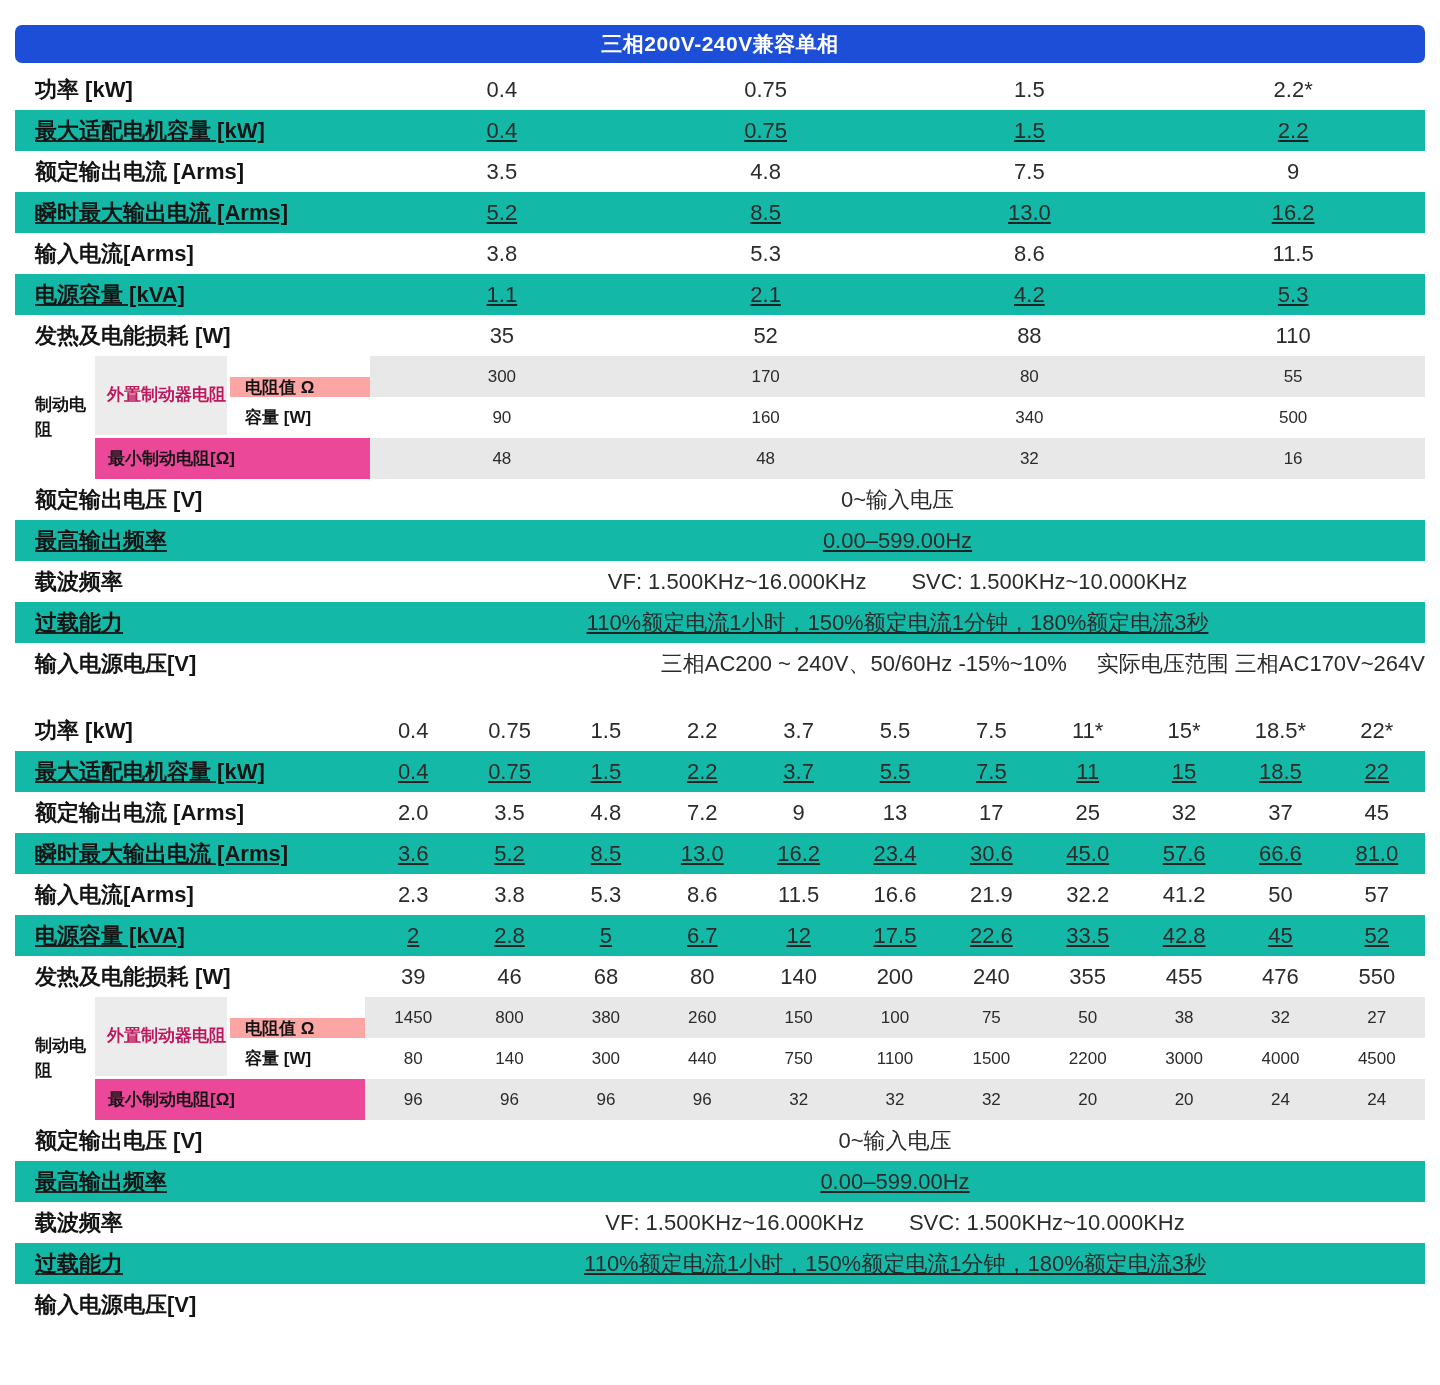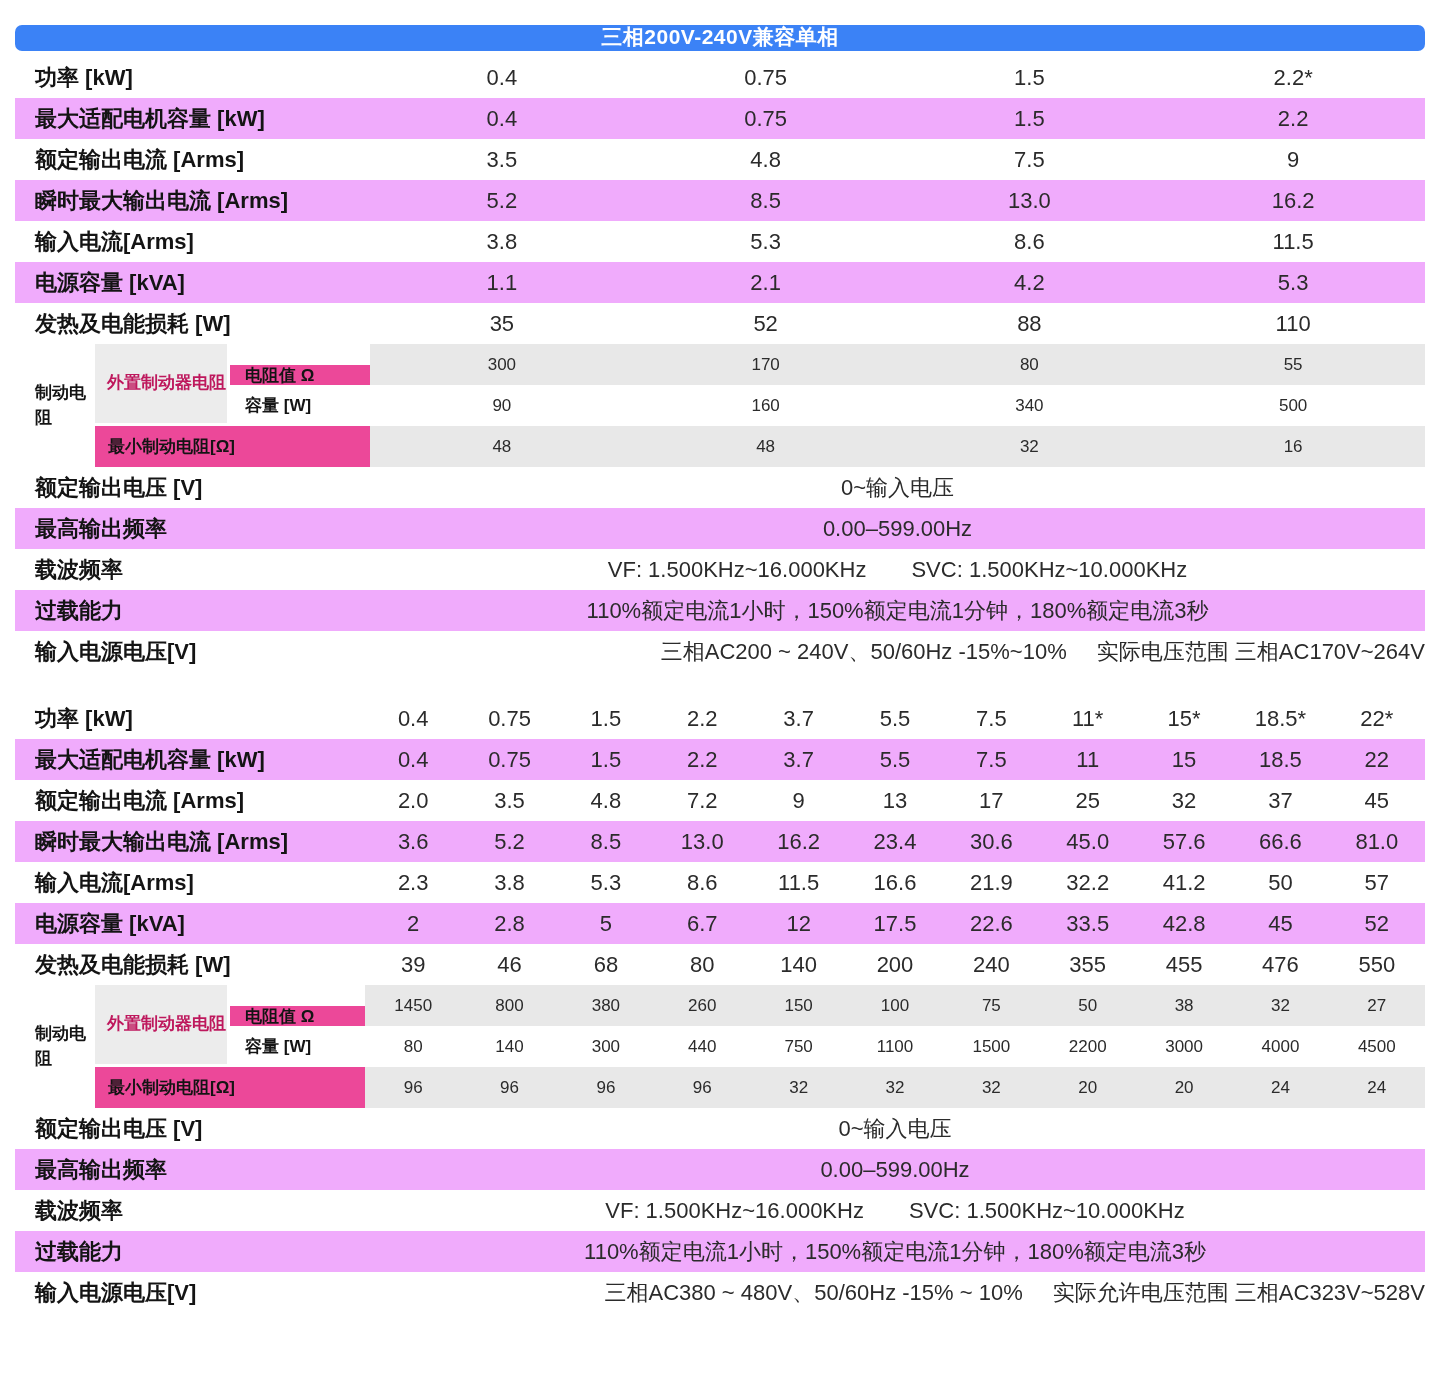--- a/index.html
+++ b/index.html
@@ -1,42 +1,42 @@
 <!DOCTYPE html>
 <html><head>
 <meta charset="utf-8">
 <style>
   html,body{margin:0;padding:0;background:#ffffff;}
   body{width:1440px;height:1385px;font-family:"Liberation Sans","DejaVu Sans",sans-serif;color:#222;overflow:hidden;}
   .page{padding:25px 15px 0 15px;}
   .spec-section{margin-bottom:26px;}
-  .sec-header{height:26px;border-radius:7px;background:#3b82f6;display:flex;align-items:flex-end;justify-content:center;
+  .sec-header{height:38px;border-radius:7px;background:#1d4ed8;display:flex;align-items:center;justify-content:center;
               color:#fff;font-weight:700;font-size:21px;letter-spacing:.5px;margin-bottom:6px;}
   .row{display:grid;align-items:stretch;height:41px;font-size:22px;}
-  .row.g{background:#f0abfc;}
+  .row.g{background:#14b8a6;text-decoration:underline;}
   .cols-s1{grid-template-columns:355px repeat(4,1fr);}
   .cols-s2{grid-template-columns:350px repeat(11,1fr);}
   .span-s1{grid-template-columns:355px 1fr;}
   .span-s2{grid-template-columns:350px 1fr;}
   .rlabel{display:flex;align-items:center;padding-left:20px;font-weight:700;color:#141414;}
   .cells{display:contents;}
   .cell-val{display:flex;align-items:center;justify-content:center;height:100%;color:#2b2b2b;}
   .cells-gray .cell-val{background:#e8e8e8;}
   .spanval{display:flex;align-items:center;justify-content:center;color:#2b2b2b;text-align:center;}
   .dual{gap:45px;}
   .dual2{gap:30px;justify-content:flex-end;}
   .brakegrid{display:grid;grid-template-rows:41px 41px 41px;font-size:17px;}
   .cols-b1{grid-template-columns:80px 135px 140px repeat(4,1fr);}
   .cols-b2{grid-template-columns:80px 135px 135px repeat(11,1fr);}
   .bcell{display:flex;align-items:center;}
   .zhidong{grid-row:1/4;grid-column:1;padding-left:20px;font-weight:700;color:#141414;line-height:1.45;}
   .waizhi{grid-row:1/3;grid-column:2;background:#ececec;border-right:3px solid #fff;border-bottom:3px solid #fff;
           padding-left:12px;font-weight:700;color:#be185d;line-height:1.45;}
   .subl{font-weight:700;color:#141414;padding-left:15px;}
-  .r1l{grid-row:1;grid-column:3;background:#ec4899;margin-top:21px;}
+  .r1l{grid-row:1;grid-column:3;background:#fca5a5;margin-top:21px;}
   .r2l{grid-row:2;grid-column:3;}
   .r3l{grid-row:3;grid-column:2/4;background:#ec4899;padding-left:13px;}
 </style>
 </head>
 <body>
 
 <div class="page">
 
   <section class="spec-section">
     <div class="sec-header">
@@ -167,20 +167,16 @@
         <span>VF: 1.500KHz~16.000KHz</span>
         <span>SVC: 1.500KHz~10.000KHz</span>
       </div>
     </div>
     <div class="row g span-s2">
       <div class="rlabel">过载能力</div>
       <div class="spanval">110%额定电流1小时，150%额定电流1分钟，180%额定电流3秒</div>
     </div>
     <div class="row span-s2">
       <div class="rlabel">输入电源电压[V]</div>
-      <div class="spanval dual2">
-        <span>三相AC380 ~ 480V、50/60Hz -15% ~ 10%</span>
-        <span>实际允许电压范围 三相AC323V~528V</span>
-      </div>
     </div>
   </section>
 
 </div>
 
 </body></html>

